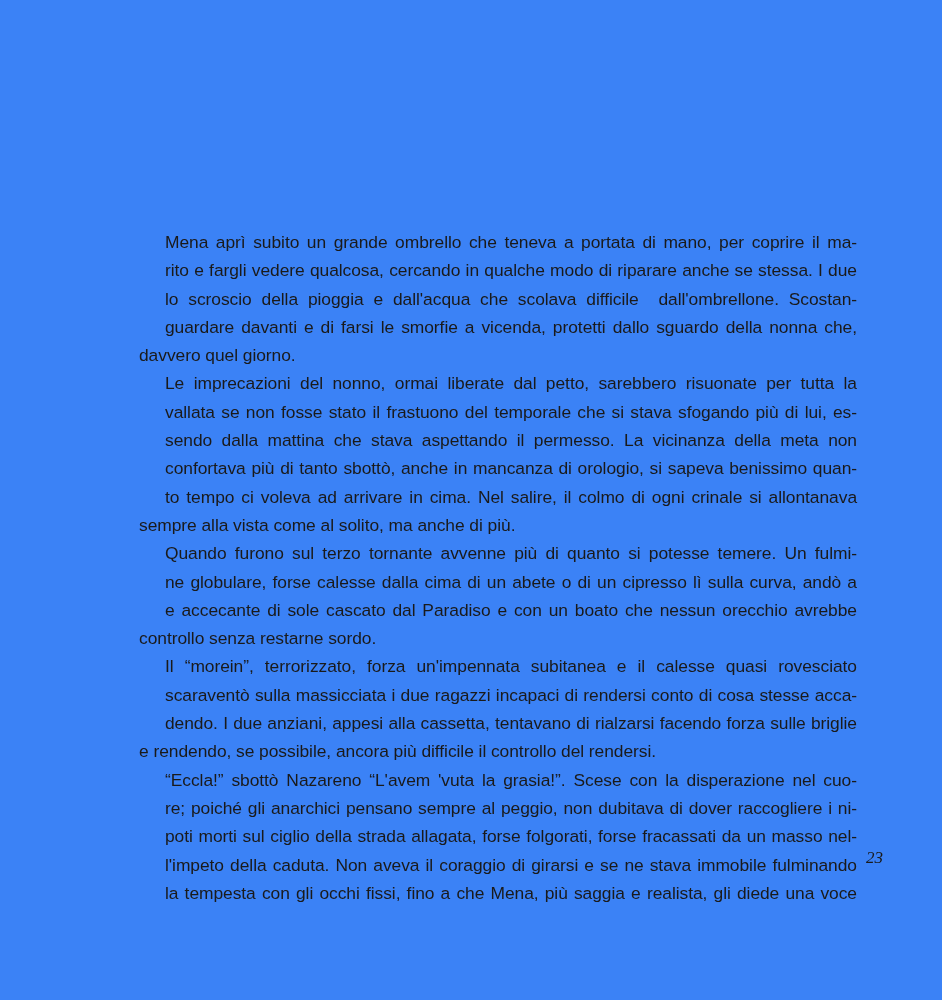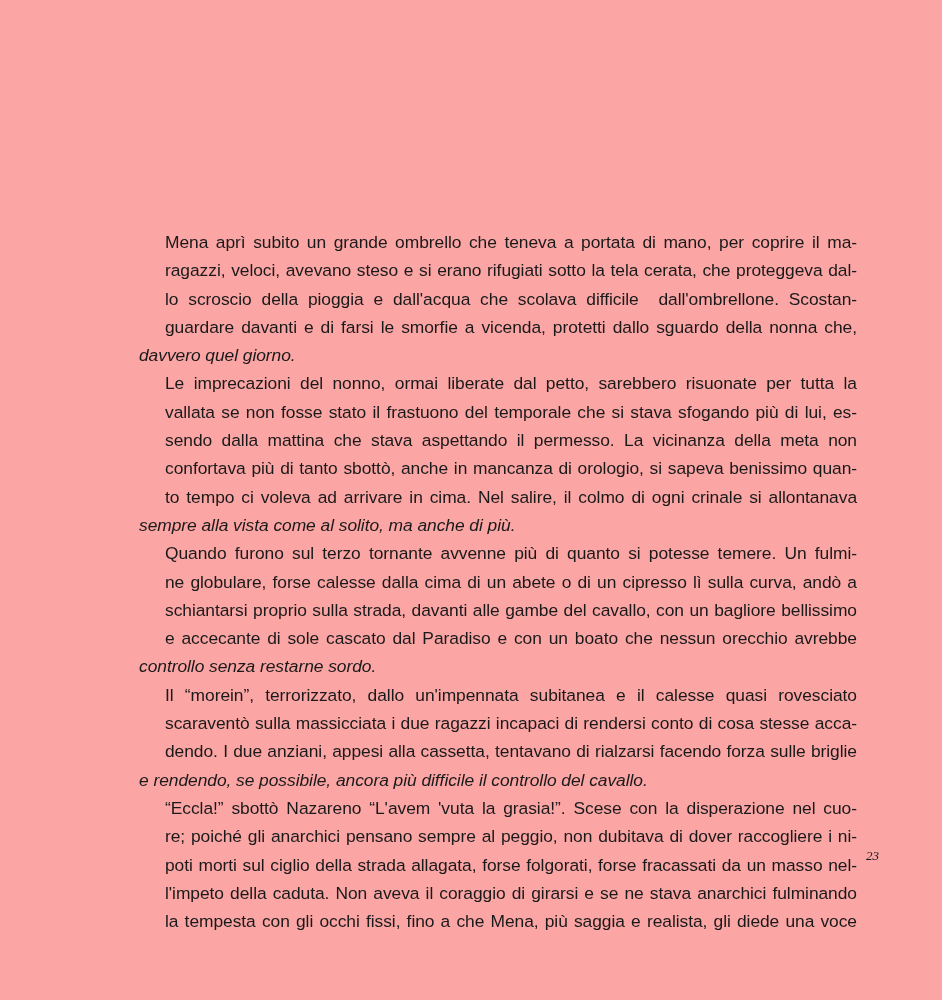--- a/index.html
+++ b/index.html
@@ -4,21 +4,21 @@
 <style>
   html, body {
     margin: 0;
     padding: 0;
     background: #ffffff;
   }
   .page {
     position: relative;
     width: 942px;
     height: 1000px;
-    background: #fca5a5;
+    background: #3b82f6;
     overflow: hidden;
     font-family: "Liberation Sans", sans-serif;
   }
   .text-block {
     position: absolute;
     left: 113px;
     top: 228px;
     width: 718px;
   }
   .para {
@@ -33,83 +33,81 @@
   }
   
   .line {
     display: block;
     text-align: justify;
     text-align-last: justify;
     white-space: pre;
   }
   .line.last {
     text-align-last: left;
-    font-style: italic;
   }
   .line.indent {
     text-indent: 26px;
   }
   .justify-inner {
     display: inline-block;
     width: 100%;
   }
   .page-number {
     position: absolute;
     left: 866px;
     top: 848px;
     font-family: "Liberation Serif", serif;
     font-style: italic;
-    font-size: 13px;
+    font-size: 17px;
     color: #1a1a1a;
   }
 </style>
 </head>
 <body>
 
 <div class="page">
 
   <div class="text-block">
 
     <p class="para">
       <span class="line indent"><span class="justify-inner">Mena aprì subito un grande ombrello che teneva a portata di mano, per coprire il ma-</span></span>
-        <span class="line"><span class="justify-inner">ragazzi, veloci, avevano steso e si erano rifugiati sotto la tela cerata, che proteggeva dal-</span></span>
+        <span class="line"><span class="justify-inner">rito e fargli vedere qualcosa, cercando in qualche modo di riparare anche se stessa. I due</span></span>
         <span class="line"><span class="justify-inner">lo scroscio della pioggia e dall'acqua che scolava difficile  dall'ombrellone. Scostan-</span></span>
         <span class="line"><span class="justify-inner">guardare davanti e di farsi le smorfie a vicenda, protetti dallo sguardo della nonna che,</span></span>
         <span class="line last">davvero quel giorno.</span>
     </p>
 
     <p class="para">
       <span class="line indent"><span class="justify-inner">Le imprecazioni del nonno, ormai liberate dal petto, sarebbero risuonate per tutta la</span></span>
         <span class="line"><span class="justify-inner">vallata se non fosse stato il frastuono del temporale che si stava sfogando più di lui, es-</span></span>
         <span class="line"><span class="justify-inner">sendo dalla mattina che stava aspettando il permesso. La vicinanza della meta non</span></span>
         <span class="line"><span class="justify-inner">confortava più di tanto sbottò, anche in mancanza di orologio, si sapeva benissimo quan-</span></span>
         <span class="line"><span class="justify-inner">to tempo ci voleva ad arrivare in cima. Nel salire, il colmo di ogni crinale si allontanava</span></span>
         <span class="line last">sempre alla vista come al solito, ma anche di più.</span>
     </p>
 
     <p class="para">
       <span class="line indent"><span class="justify-inner">Quando furono sul terzo tornante avvenne più di quanto si potesse temere. Un fulmi-</span></span>
         <span class="line"><span class="justify-inner">ne globulare, forse calesse dalla cima di un abete o di un cipresso lì sulla curva, andò a</span></span>
-        <span class="line"><span class="justify-inner">schiantarsi proprio sulla strada, davanti alle gambe del cavallo, con un bagliore bellissimo</span></span>
         <span class="line"><span class="justify-inner">e accecante di sole cascato dal Paradiso e con un boato che nessun orecchio avrebbe</span></span>
         <span class="line last">controllo senza restarne sordo.</span>
     </p>
 
     <p class="para">
-      <span class="line indent"><span class="justify-inner">Il “morein”, terrorizzato, dallo un'impennata subitanea e il calesse quasi rovesciato</span></span>
+      <span class="line indent"><span class="justify-inner">Il “morein”, terrorizzato, forza un'impennata subitanea e il calesse quasi rovesciato</span></span>
         <span class="line"><span class="justify-inner">scaraventò sulla massicciata i due ragazzi incapaci di rendersi conto di cosa stesse acca-</span></span>
         <span class="line"><span class="justify-inner">dendo. I due anziani, appesi alla cassetta, tentavano di rialzarsi facendo forza sulle briglie</span></span>
-        <span class="line last">e rendendo, se possibile, ancora più difficile il controllo del cavallo.</span>
+        <span class="line last">e rendendo, se possibile, ancora più difficile il controllo del rendersi.</span>
     </p>
 
     <p class="para">
       <span class="line indent"><span class="justify-inner">“Eccla!” sbottò Nazareno “L'avem 'vuta la grasia!”. Scese con la disperazione nel cuo-</span></span>
         <span class="line"><span class="justify-inner">re; poiché gli anarchici pensano sempre al peggio, non dubitava di dover raccogliere i ni-</span></span>
         <span class="line"><span class="justify-inner">poti morti sul ciglio della strada allagata, forse folgorati, forse fracassati da un masso nel-</span></span>
-        <span class="line"><span class="justify-inner">l'impeto della caduta. Non aveva il coraggio di girarsi e se ne stava anarchici fulminando</span></span>
+        <span class="line"><span class="justify-inner">l'impeto della caduta. Non aveva il coraggio di girarsi e se ne stava immobile fulminando</span></span>
         <span class="line"><span class="justify-inner">la tempesta con gli occhi fissi, fino a che Mena, più saggia e realista, gli diede una voce</span></span>
     </p>
 
   </div>
 
   <div class="page-number">23</div>
 
 </div>
 
 </body></html>

